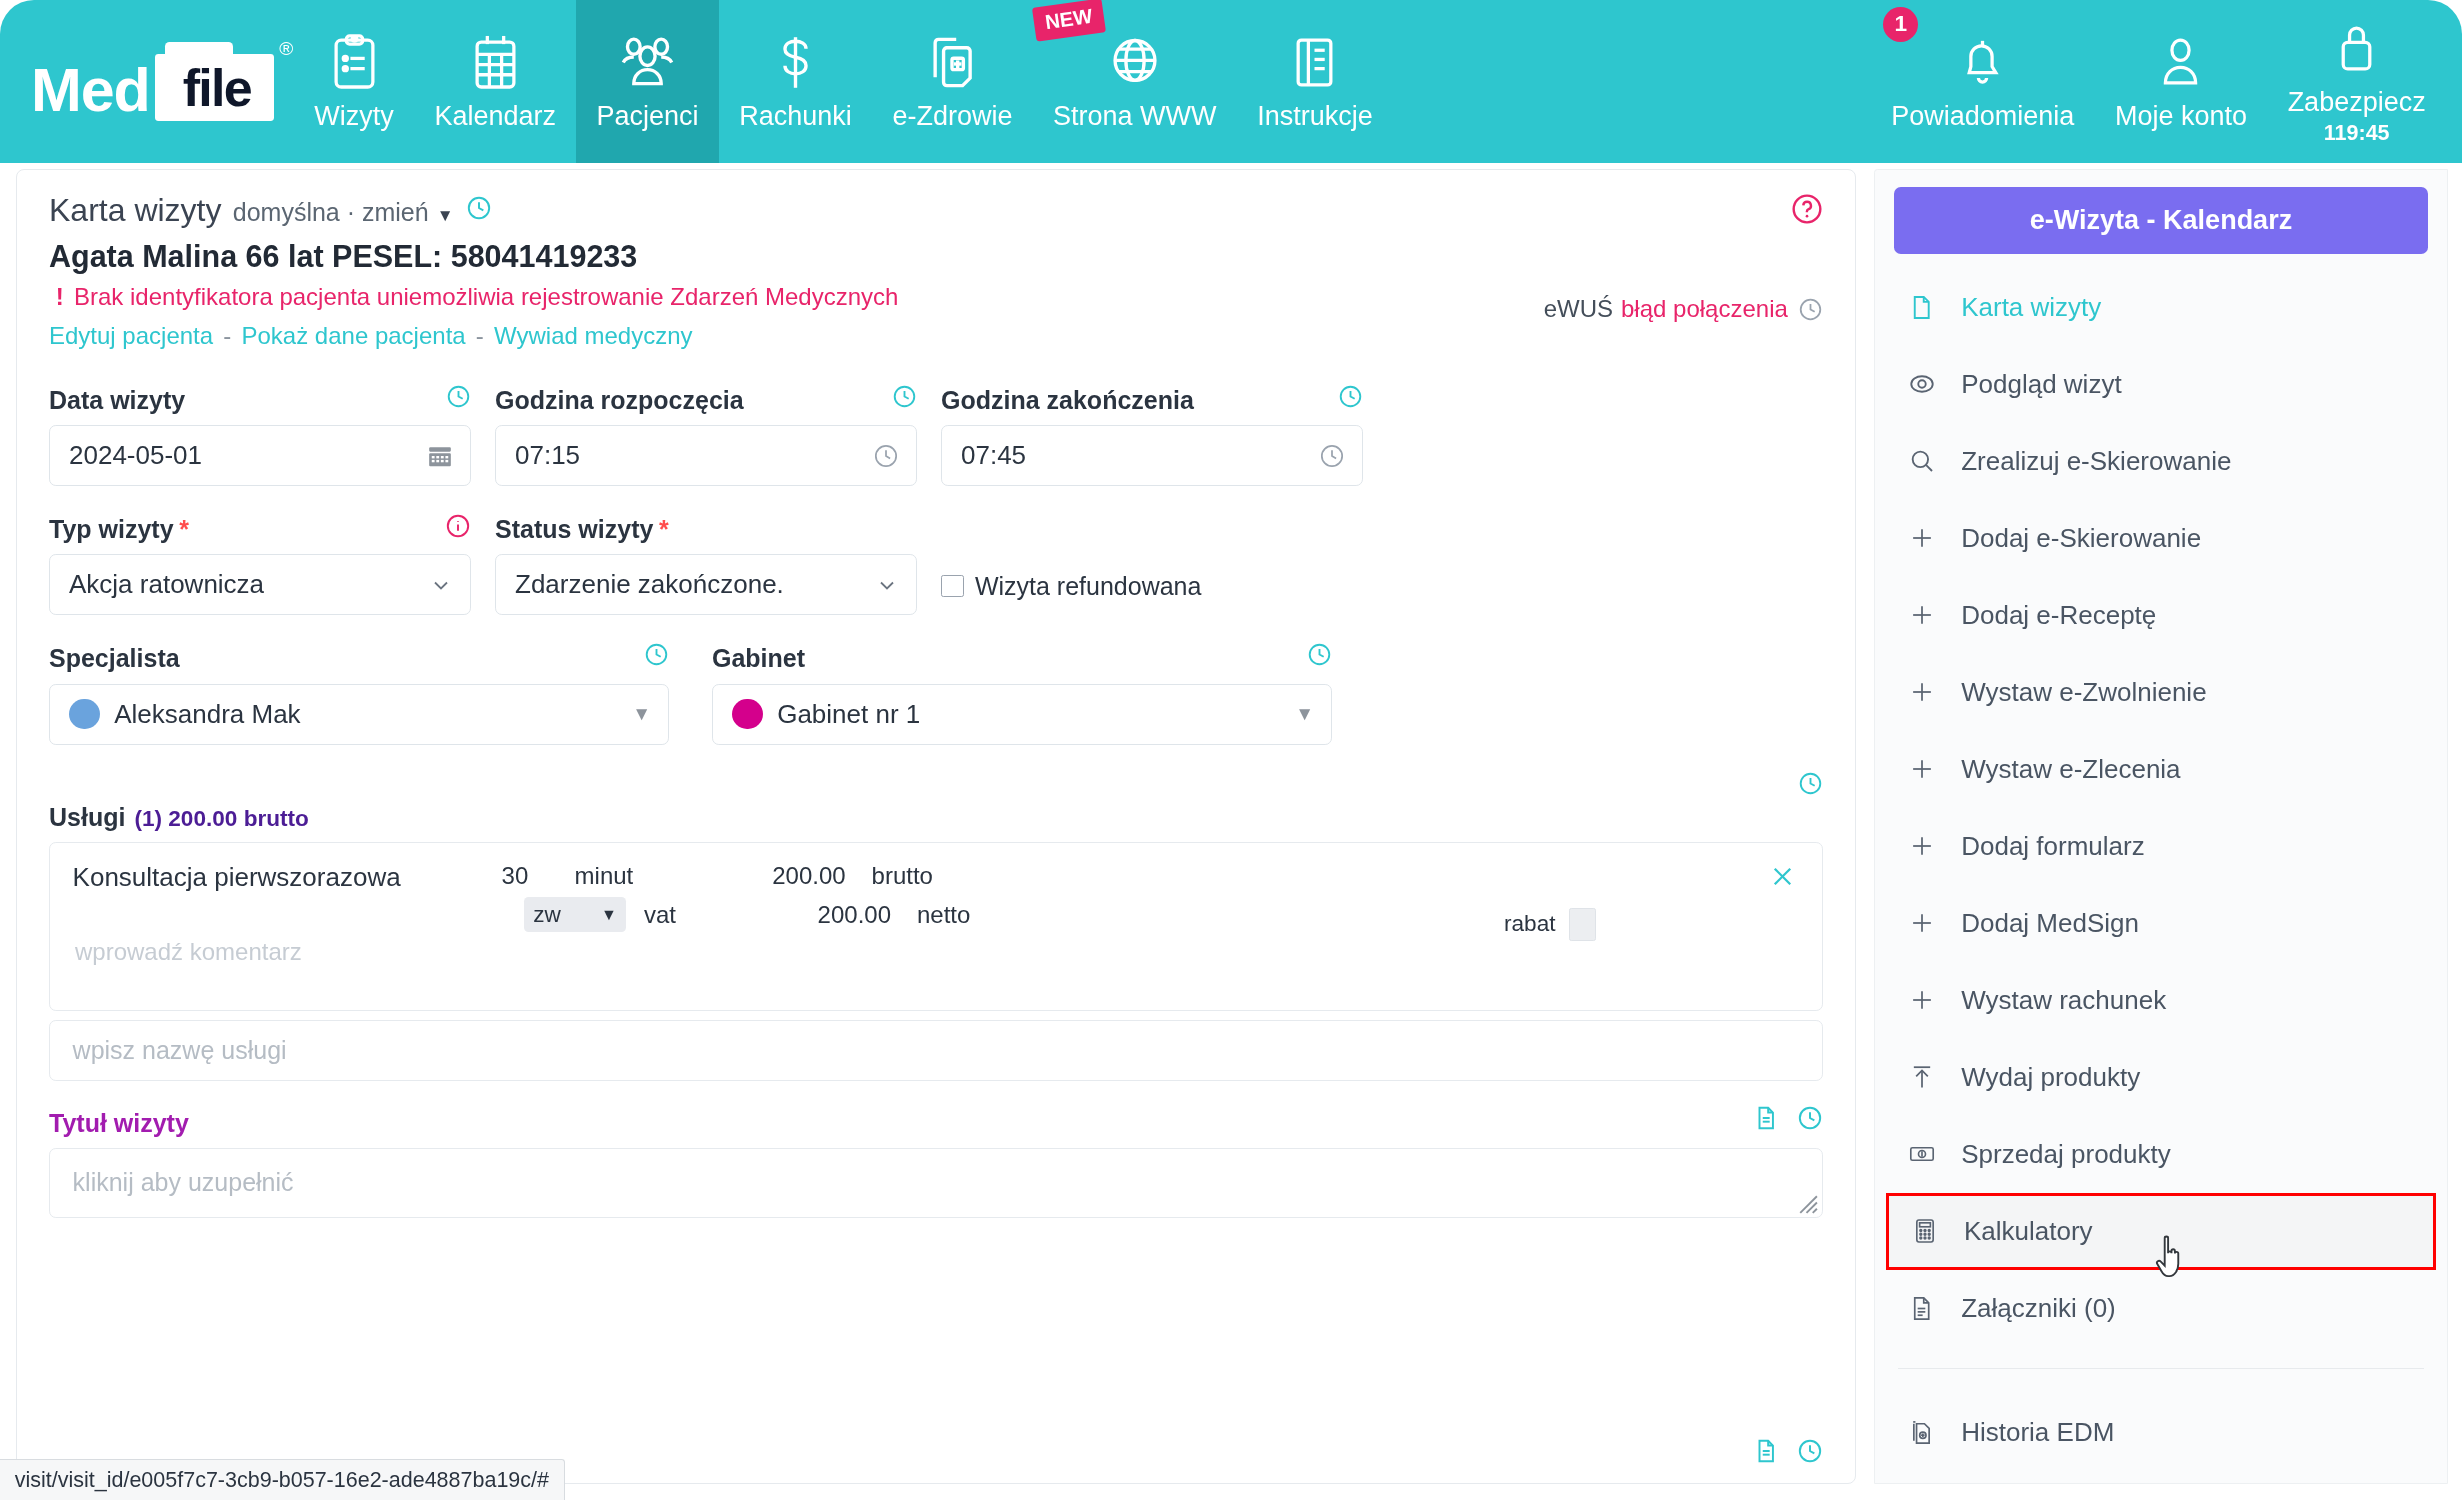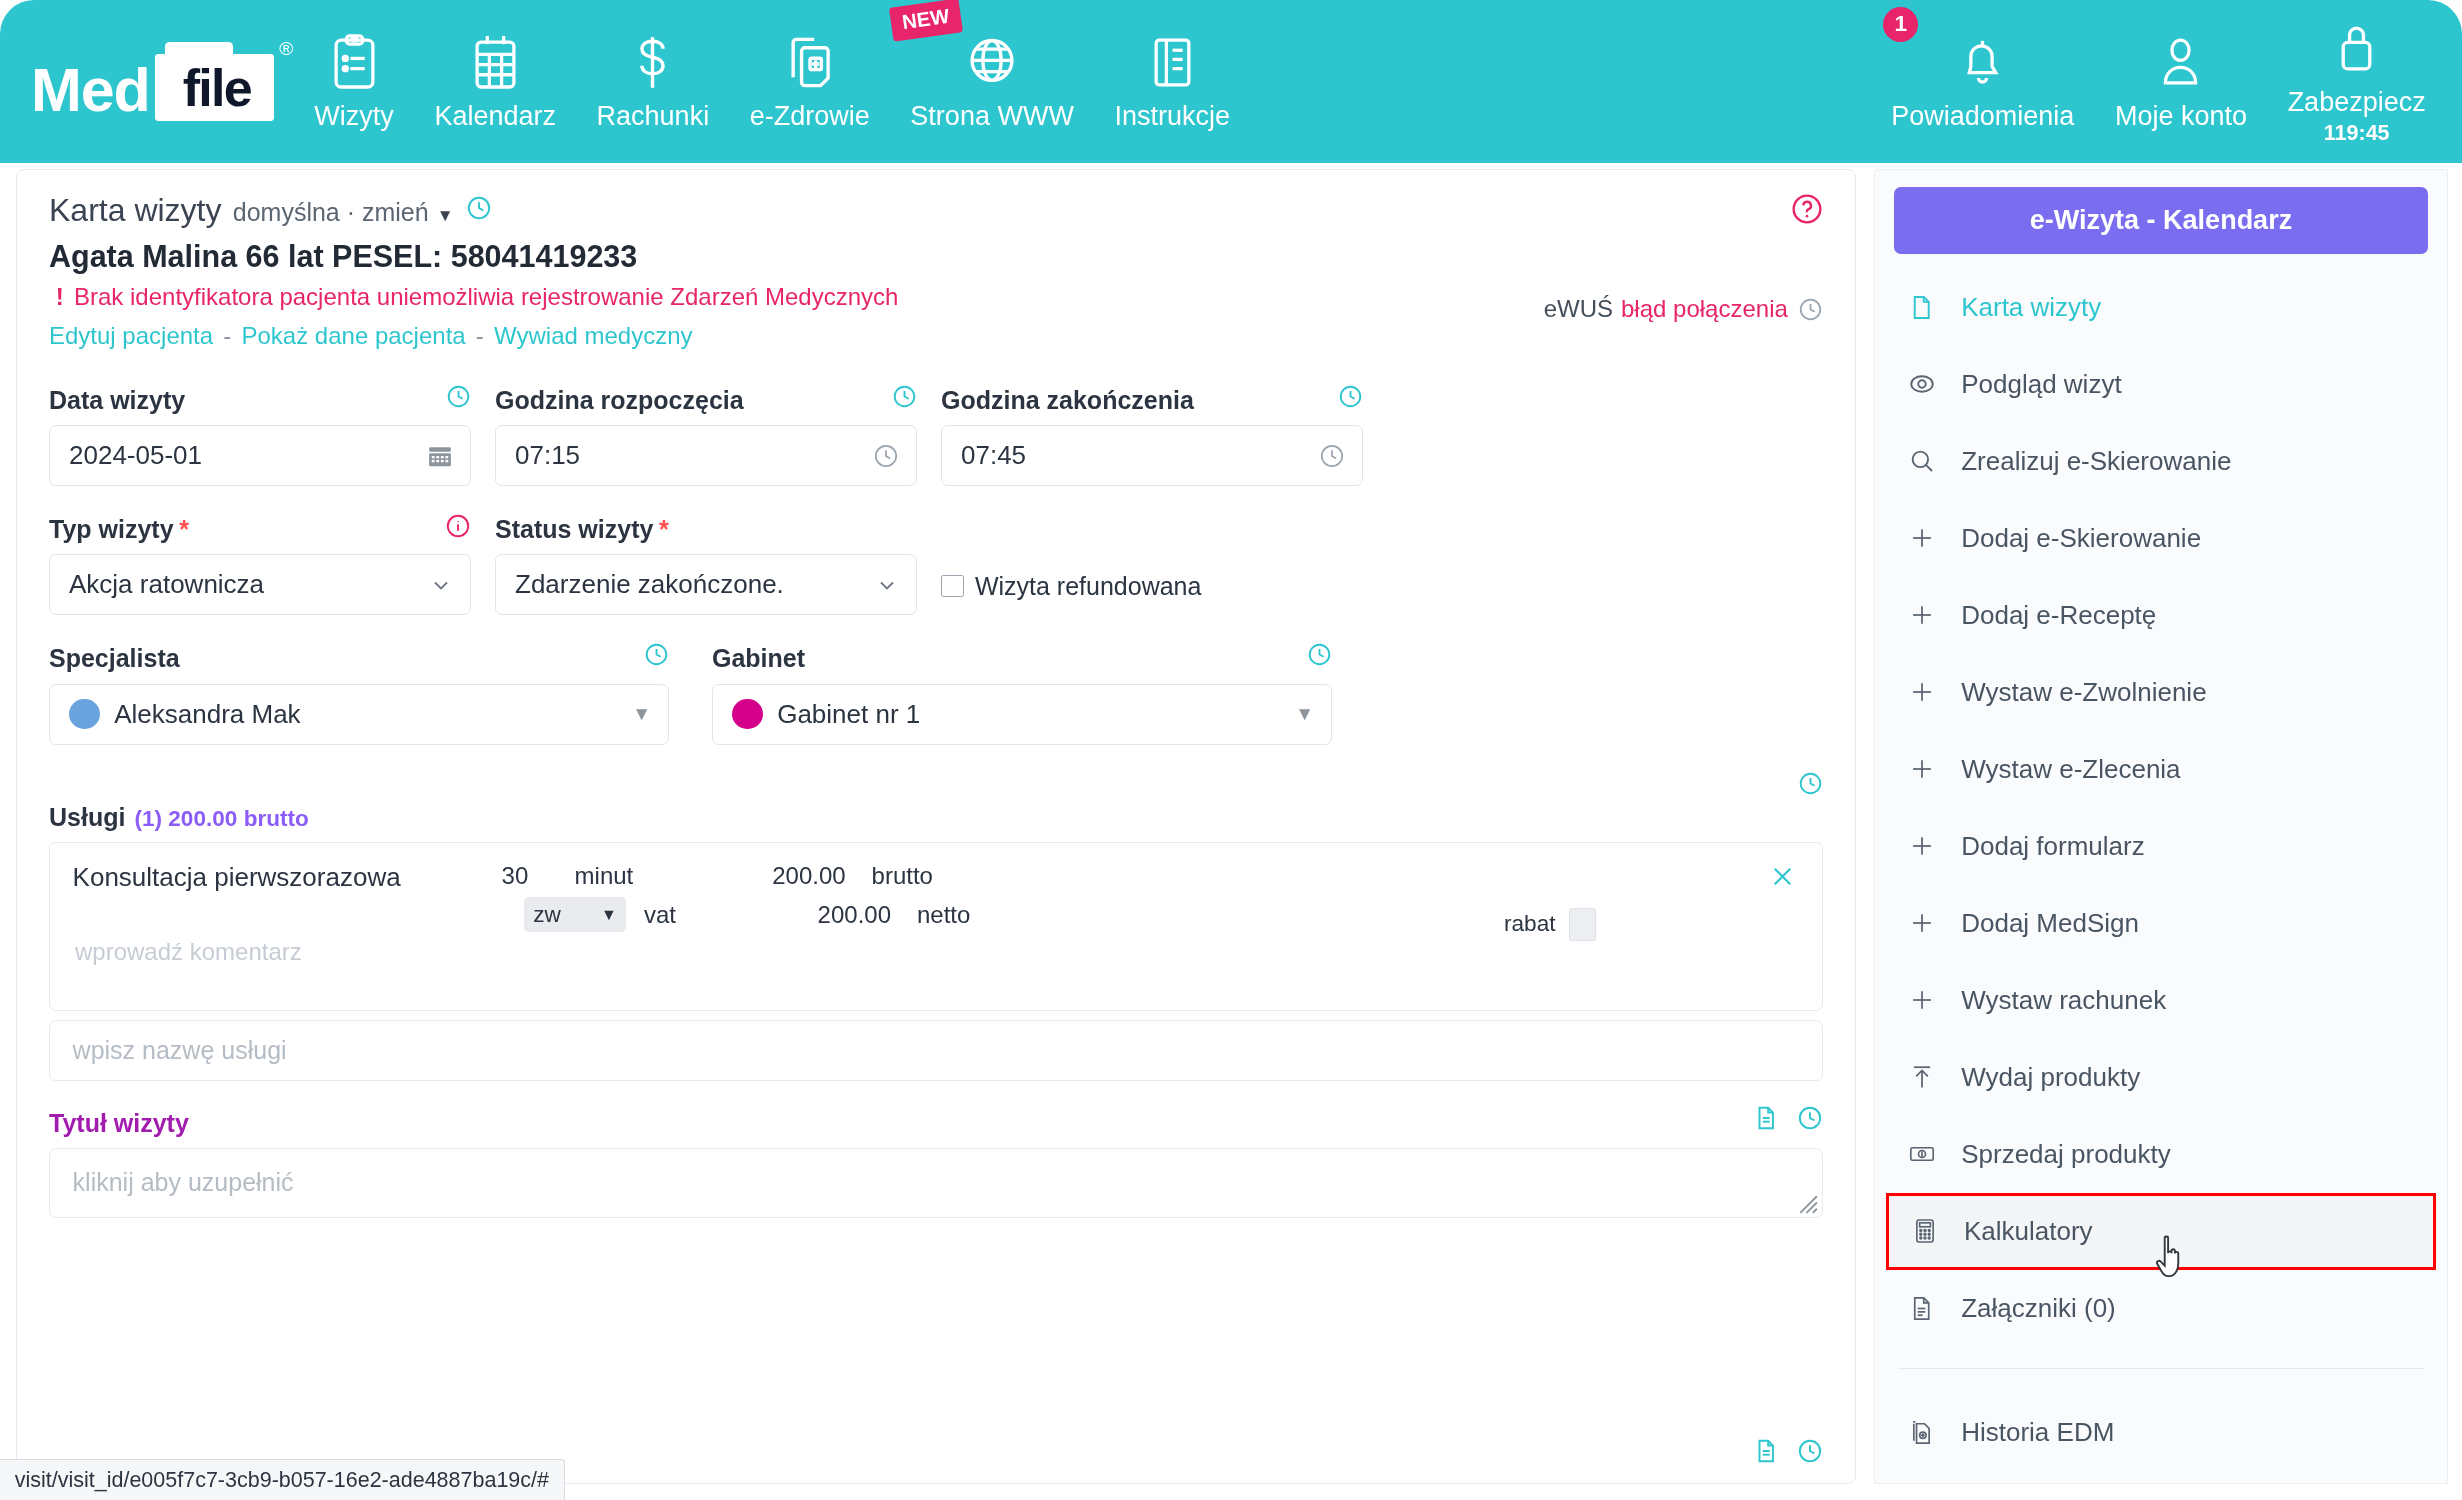--- a/index.html
+++ b/index.html
@@ -159,21 +159,21 @@
 
   .chk-wrap { display: flex; align-items: center; font-size: 25px; color: #2b3440; }
   .chkbox {
     width: 22.6px; height: 22.6px; border: 1.7px solid #9aa3ae; border-radius: 2.3px;
     margin-right: 11.3px;
   }
 
   
   .svc-hdr { display: flex; align-items: flex-end; margin-top: 29px; position: relative; }
   .svc-title { font-size: 25px; font-weight: bold; color: #2b3440; }
-  .svc-amt { font-size: 22.6px; font-weight: bold; color: #8b5cf6; margin-left: 9px; margin-top: 32px; }
+  .svc-amt { font-size: 22.6px; font-weight: bold; color: #4c1d95; margin-left: 9px; margin-top: 32px; }
   .svc-clock { position: absolute; right: 0; top: -2.3px; }
 
   .svc-box {
     margin-top: 10.2px;
     border: 0.6px solid #e6eaee;
     border-radius: 6.8px;
     position: relative;
     height: 169px;
     background: #fff;
   }
@@ -326,20 +326,33 @@
               <line x1="16" y1="1" x2="16" y2="5"></line>
             <line x1="9" y1="10" x2="9" y2="26"></line>
               <line x1="15" y1="10" x2="15" y2="26"></line>
             <line x1="3" y1="15" x2="21" y2="15"></line>
               <line x1="3" y1="20" x2="21" y2="20"></line>
           </svg>
         </span>
         <span class="lbl">Kalendarz</span>
       </div>
 
+      <div class="navitem active">
+        <span class="ic">
+          <svg width="59" height="59" viewBox="0 0 28 28" fill="none" stroke="#fff" stroke-width="1.6">
+            <ellipse cx="7.5" cy="6.5" rx="3" ry="3.6"></ellipse>
+            <ellipse cx="20.5" cy="6.5" rx="3" ry="3.6"></ellipse>
+            <path d="M2.5 14c1-2 3-2.6 5-2.6"></path>
+            <path d="M25.5 14c-1-2-3-2.6-5-2.6"></path>
+            <ellipse cx="14" cy="11" rx="3.6" ry="4.4"></ellipse>
+            <path d="M7.5 24c0-4 3-6.6 6.5-6.6S20.5 20 20.5 24z"></path>
+          </svg>
+        </span>
+        <span class="lbl">Pacjenci</span>
+      </div>
 
       <div class="navitem">
         <span class="ic">
           <svg width="41" height="59" viewBox="0 0 18 28" fill="none" stroke="#fff" stroke-width="1.6">
             <line x1="9" y1="2" x2="9" y2="26"></line>
             <path d="M14 7.5c0-2.4-2.4-3.6-5-3.6S4 5.1 4 7.6s2.2 3.4 5 3.9 5 1.5 5 4-2.3 3.9-5 3.9-5-1.4-5-3.9"></path>
           </svg>
         </span>
         <span class="lbl">Rachunki</span>
       </div>

